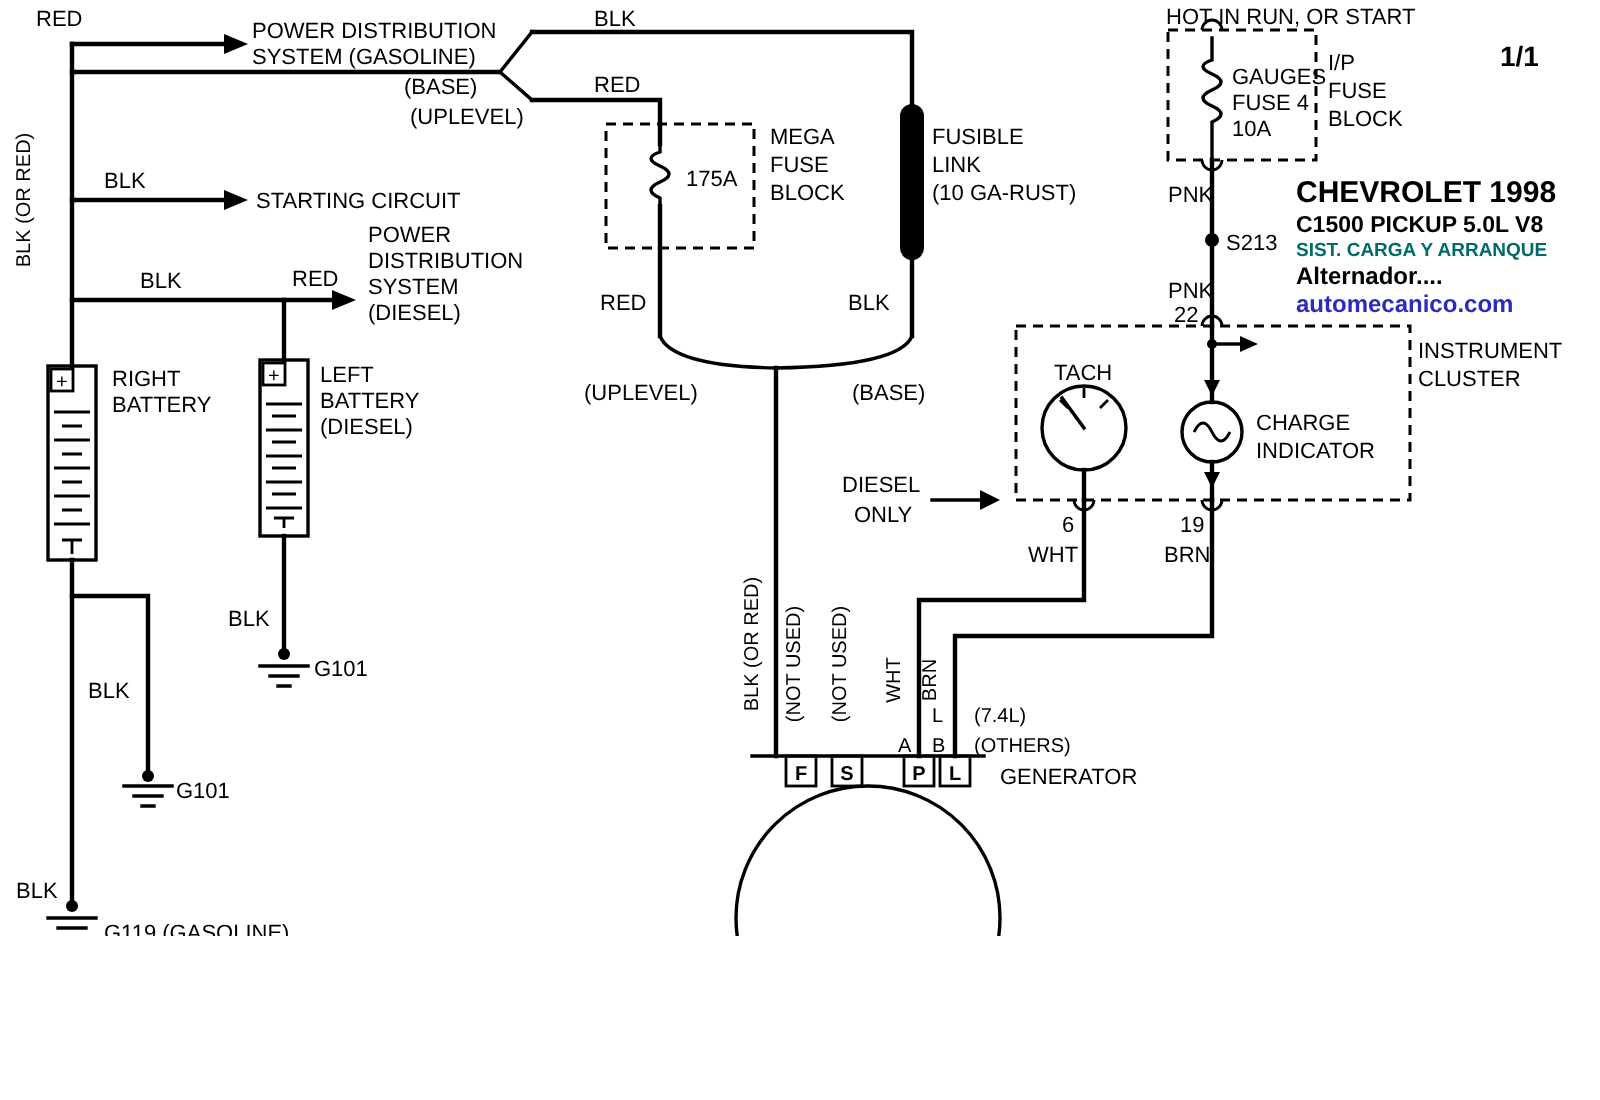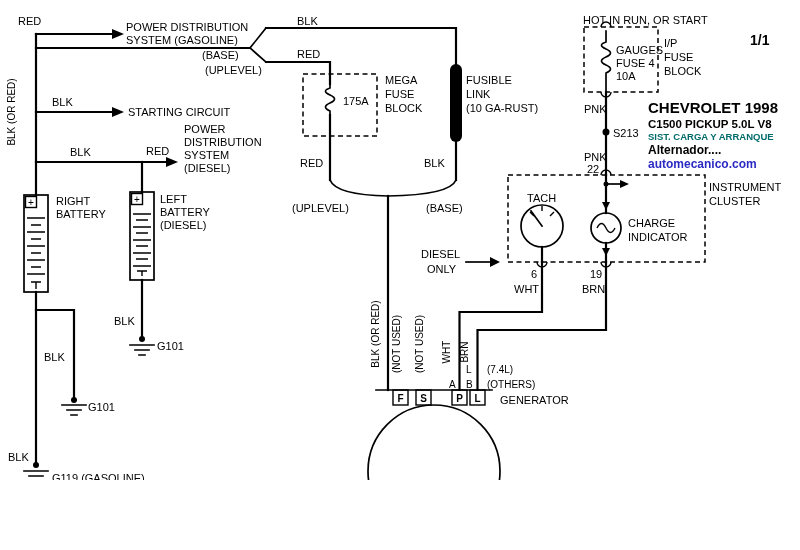--- a/index.html
+++ b/index.html
@@ -1,16 +1,16 @@
 <!DOCTYPE html>
 <html><head>
 <meta charset="utf-8">
 <style>
   html,body{margin:0;padding:0;background:#fff;}
-  .stage{position:relative;width:800px;height:468px;background:#ffffff;font-family:"Liberation Sans",sans-serif;margin-top:12px;}
+  .stage{position:relative;width:800px;height:468px;background:#ffffff;font-family:"Liberation Sans",sans-serif;}
   svg{display:block;}
   .w{stroke:#000;stroke-width:2.2;fill:none;stroke-linecap:square;}
   .w2{stroke:#000;stroke-width:1.7;fill:none;stroke-linecap:square;}
   .w1{stroke:#000;stroke-width:1.4;fill:none;}
   .dashbox{stroke:#000;stroke-width:1.5;fill:none;stroke-dasharray:5 3.5;}
   .fillb{fill:#000;stroke:none;}
   text{fill:#000;}
   .t{font:11px "Liberation Sans",sans-serif;}
   .t10{font:10px "Liberation Sans",sans-serif;}
   .vert{text-anchor:middle;font:10px "Liberation Sans",sans-serif;}

